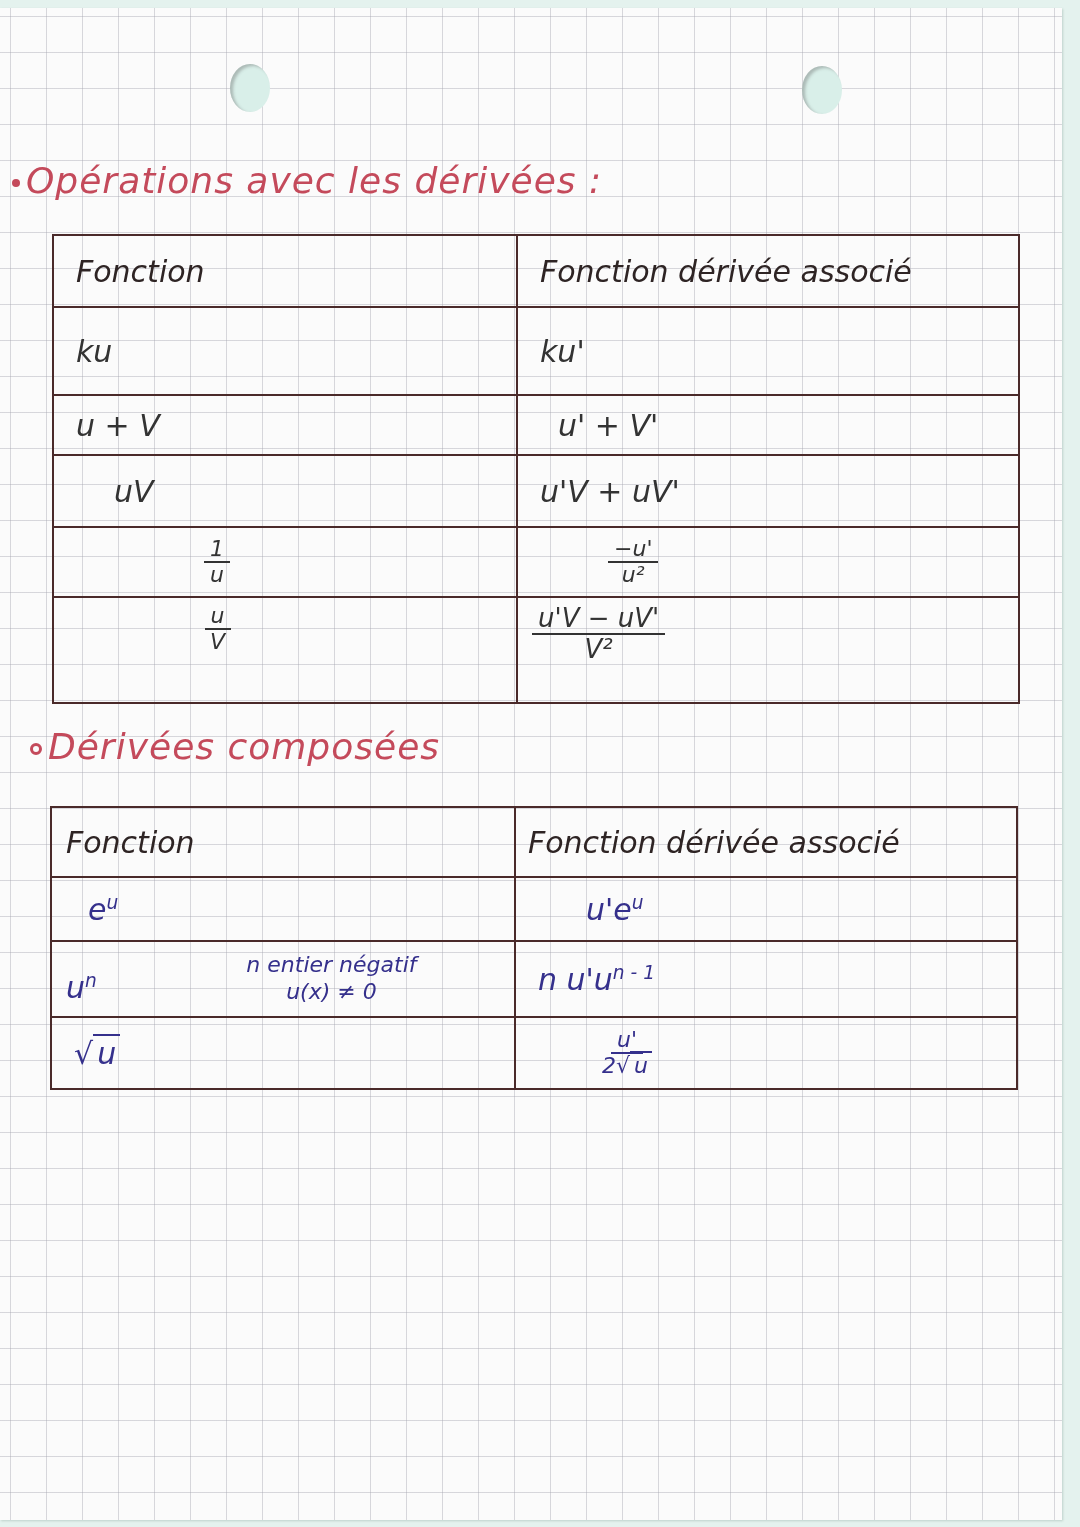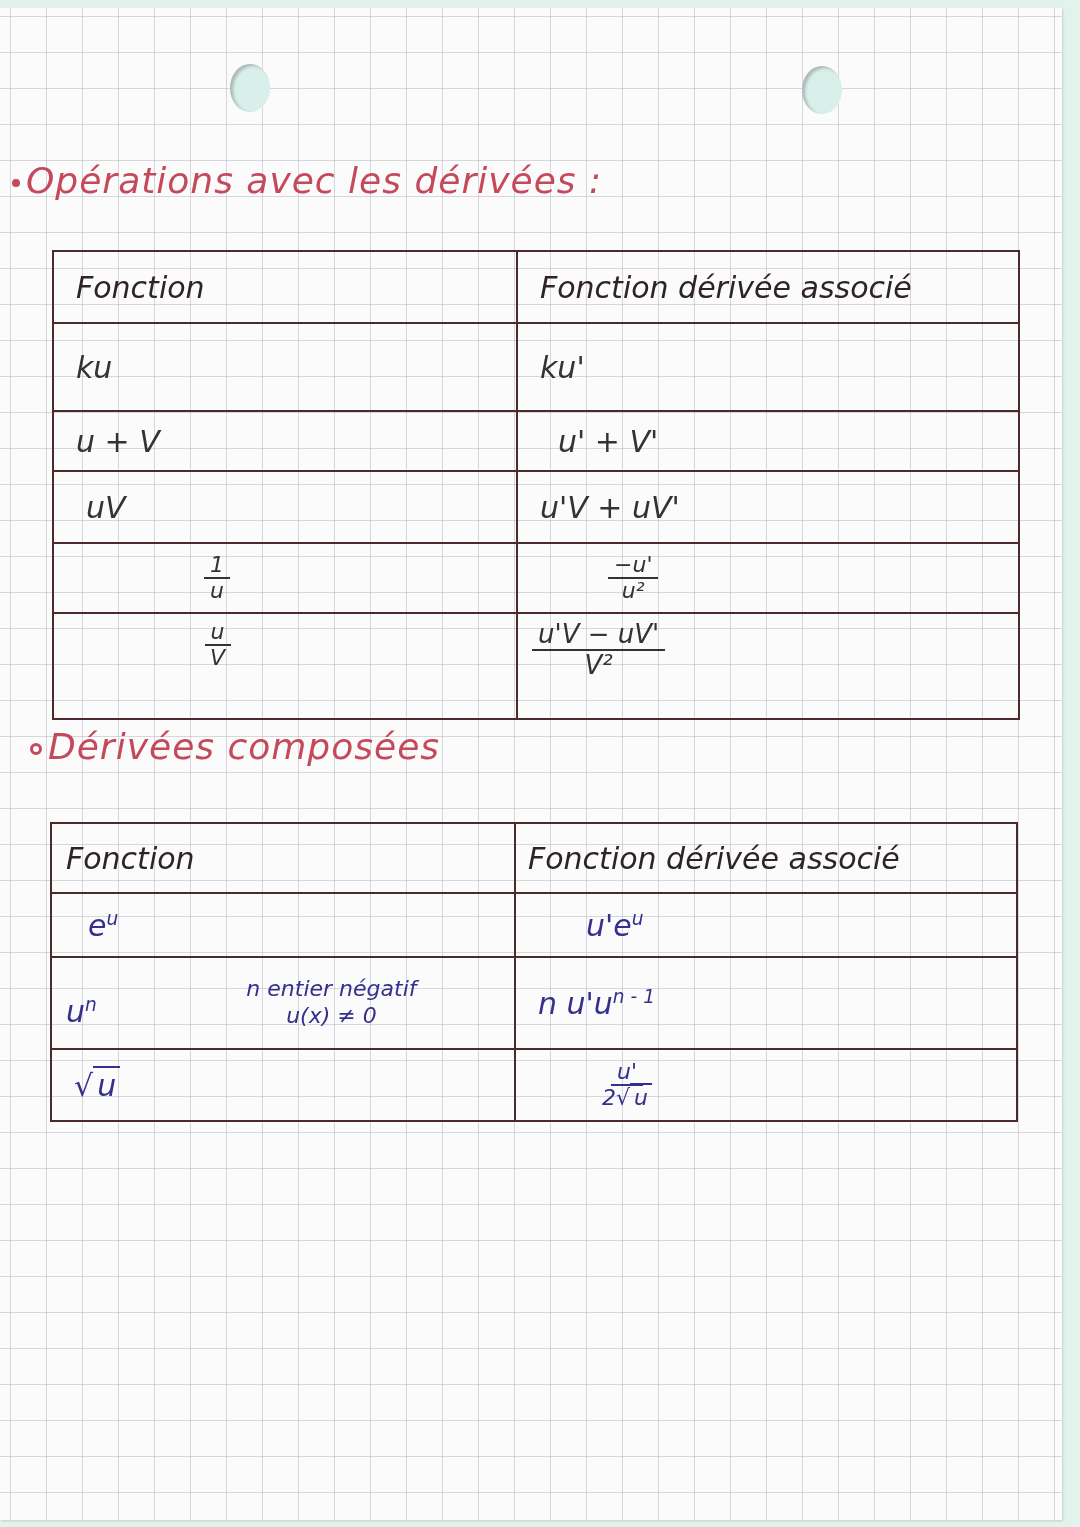--- a/index.html
+++ b/index.html
@@ -35,21 +35,20 @@
   }
   .heading .bullet {
     display: inline-block; width: 8px; height: 8px; border-radius: 50%;
     background: #c44a5b; margin-right: 6px; vertical-align: middle;
   }
   .heading .bullet.ring { background: transparent; border: 3px solid #c44a5b; width: 6px; height: 6px; }
   table.grid {
     position: absolute;
     border-collapse: collapse;
     table-layout: fixed;
-    margin-top: 16px;
   }
   table.grid td {
     border: 2.5px solid #4a2a2a;
     padding: 0 22px;
     font-size: 30px;
     vertical-align: middle;
     font-family: "DejaVu Sans", sans-serif;
     font-style: italic;
   }
   .hdr { color: #2e2424; font-size: 30px; }
@@ -86,21 +85,21 @@
     </tr>
     <tr style="height:88px">
       <td class="ink-black">ku</td>
       <td class="ink-black">ku'</td>
     </tr>
     <tr style="height:60px">
       <td class="ink-black">u + V</td>
       <td class="ink-black" style="padding-left:40px">u' + V'</td>
     </tr>
     <tr style="height:72px">
-      <td class="ink-black" style="padding-left:32px">uV</td>
+      <td class="ink-black" style="padding-left:60px">uV</td>
       <td class="ink-black">u'V + uV'</td>
     </tr>
     <tr style="height:70px">
       <td class="ink-black" style="padding-left:150px">
         <span class="frac small">
           <span class="num">1</span>
           <span class="den">u</span>
         </span>
       </td>
       <td class="ink-black" style="padding-left:90px">
@@ -142,21 +141,21 @@
       <td class="hdr" style="padding-left:12px">Fonction dérivée associé</td>
     </tr>
     <tr style="height:64px">
       <td class="ink-blue" style="padding-left:36px">
         <span>e</span><sup>u</sup>
       </td>
       <td class="ink-blue" style="padding-left:70px">
         <span>u'e</span><sup>u</sup>
       </td>
     </tr>
-    <tr style="height:92px">
+    <tr style="height:76px">
       <td class="ink-blue" style="padding-left:14px">
         <span>u</span><sup>n</sup>
         <span class="cond" style="margin-left:140px">
           <span>n entier négatif</span><br>
           <span>u(x) ≠ 0</span>
         </span>
       </td>
       <td class="ink-blue" style="padding-left:22px">
         <span>n u'u</span><sup>n - 1</sup>
       </td>

